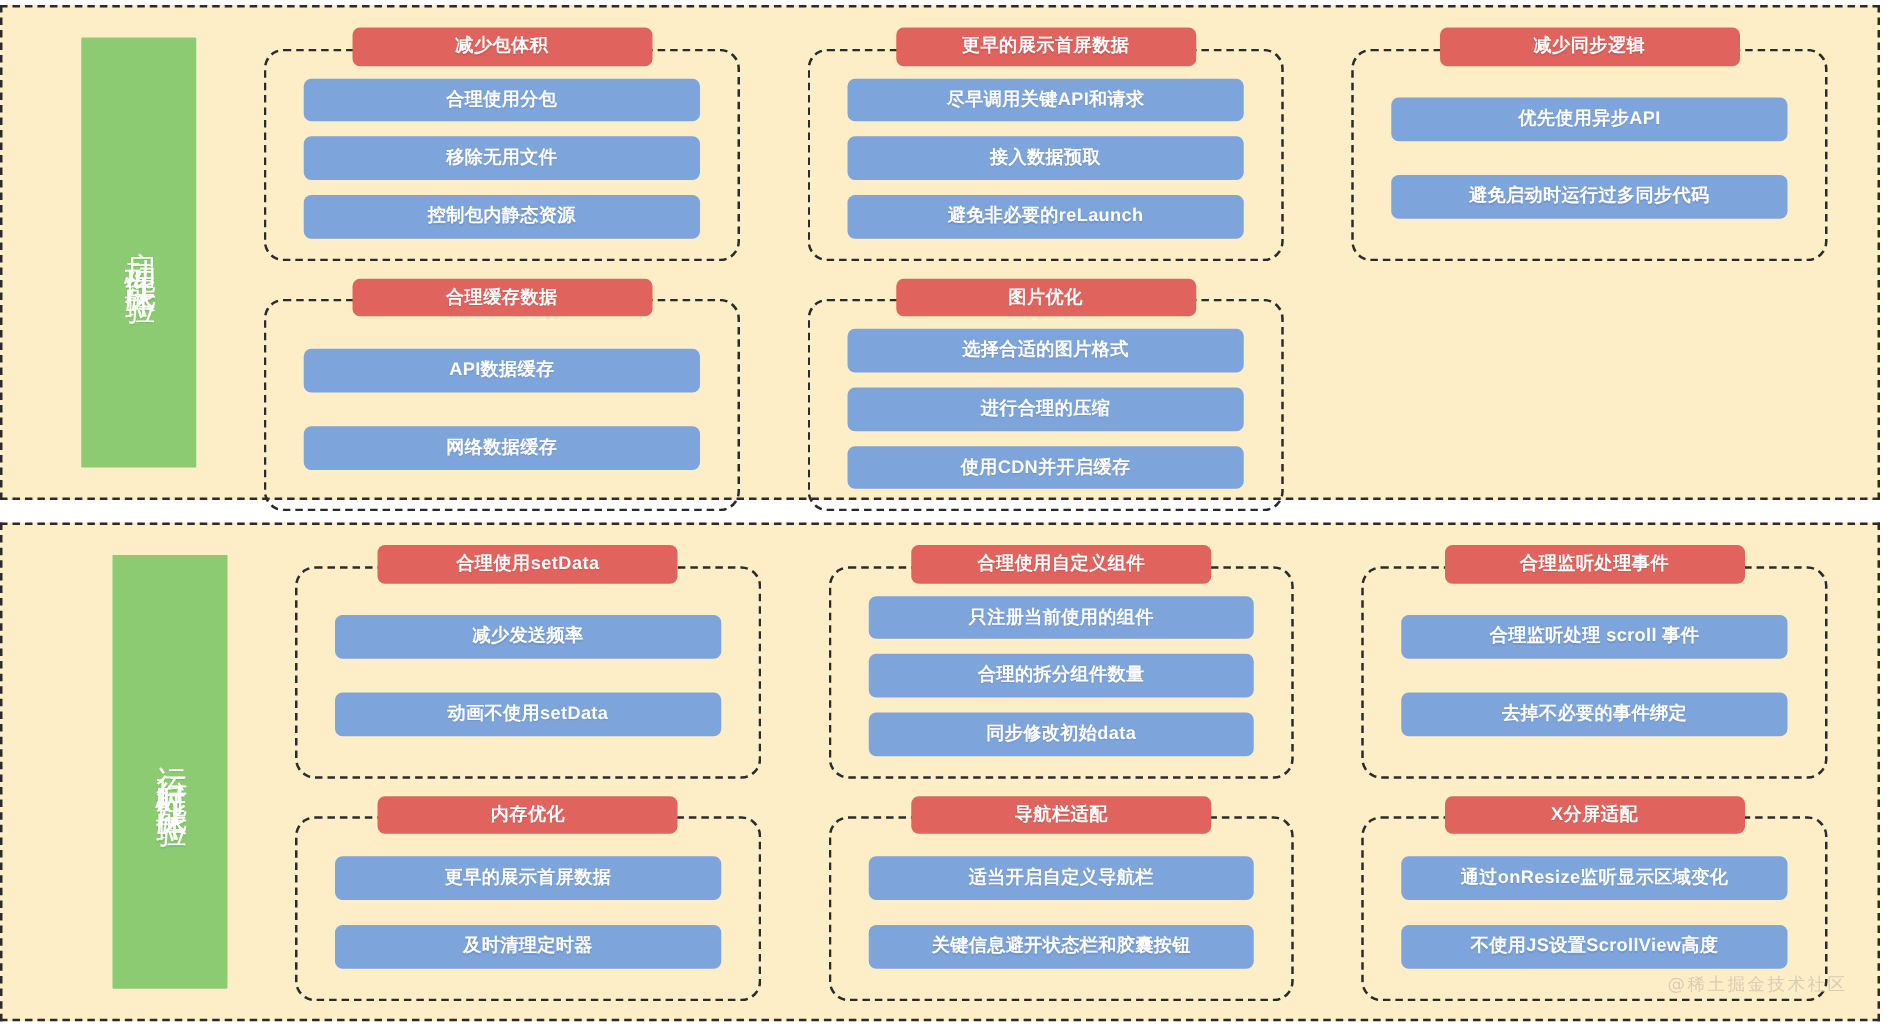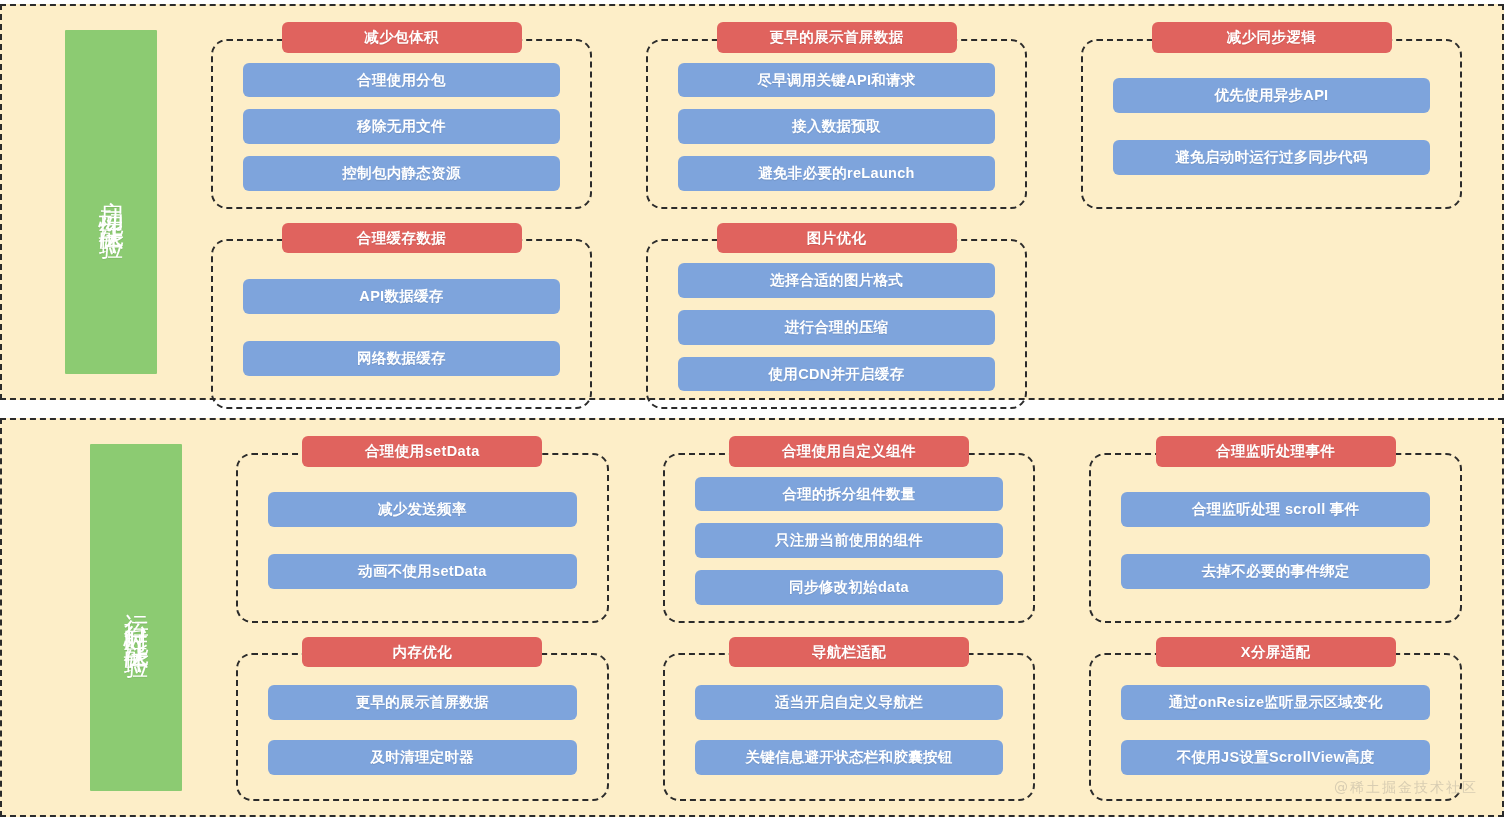--- a/index.html
+++ b/index.html
@@ -210,22 +210,22 @@
         <div class="group-header">合理使用setData</div>
         <div class="group-body" data-count="2">
           <div class="group-item">减少发送频率</div>
           <div class="group-item">动画不使用setData</div>
         </div>
       </div>
 
       <div class="group">
         <div class="group-header">合理使用自定义组件</div>
         <div class="group-body" data-count="3">
+          <div class="group-item">只注册当前使用的组件</div>
           <div class="group-item">合理的拆分组件数量</div>
-          <div class="group-item">只注册当前使用的组件</div>
           <div class="group-item">同步修改初始data</div>
         </div>
       </div>
 
       <div class="group">
         <div class="group-header">合理监听处理事件</div>
         <div class="group-body" data-count="2">
           <div class="group-item">合理监听处理 scroll 事件</div>
           <div class="group-item">去掉不必要的事件绑定</div>
         </div>

